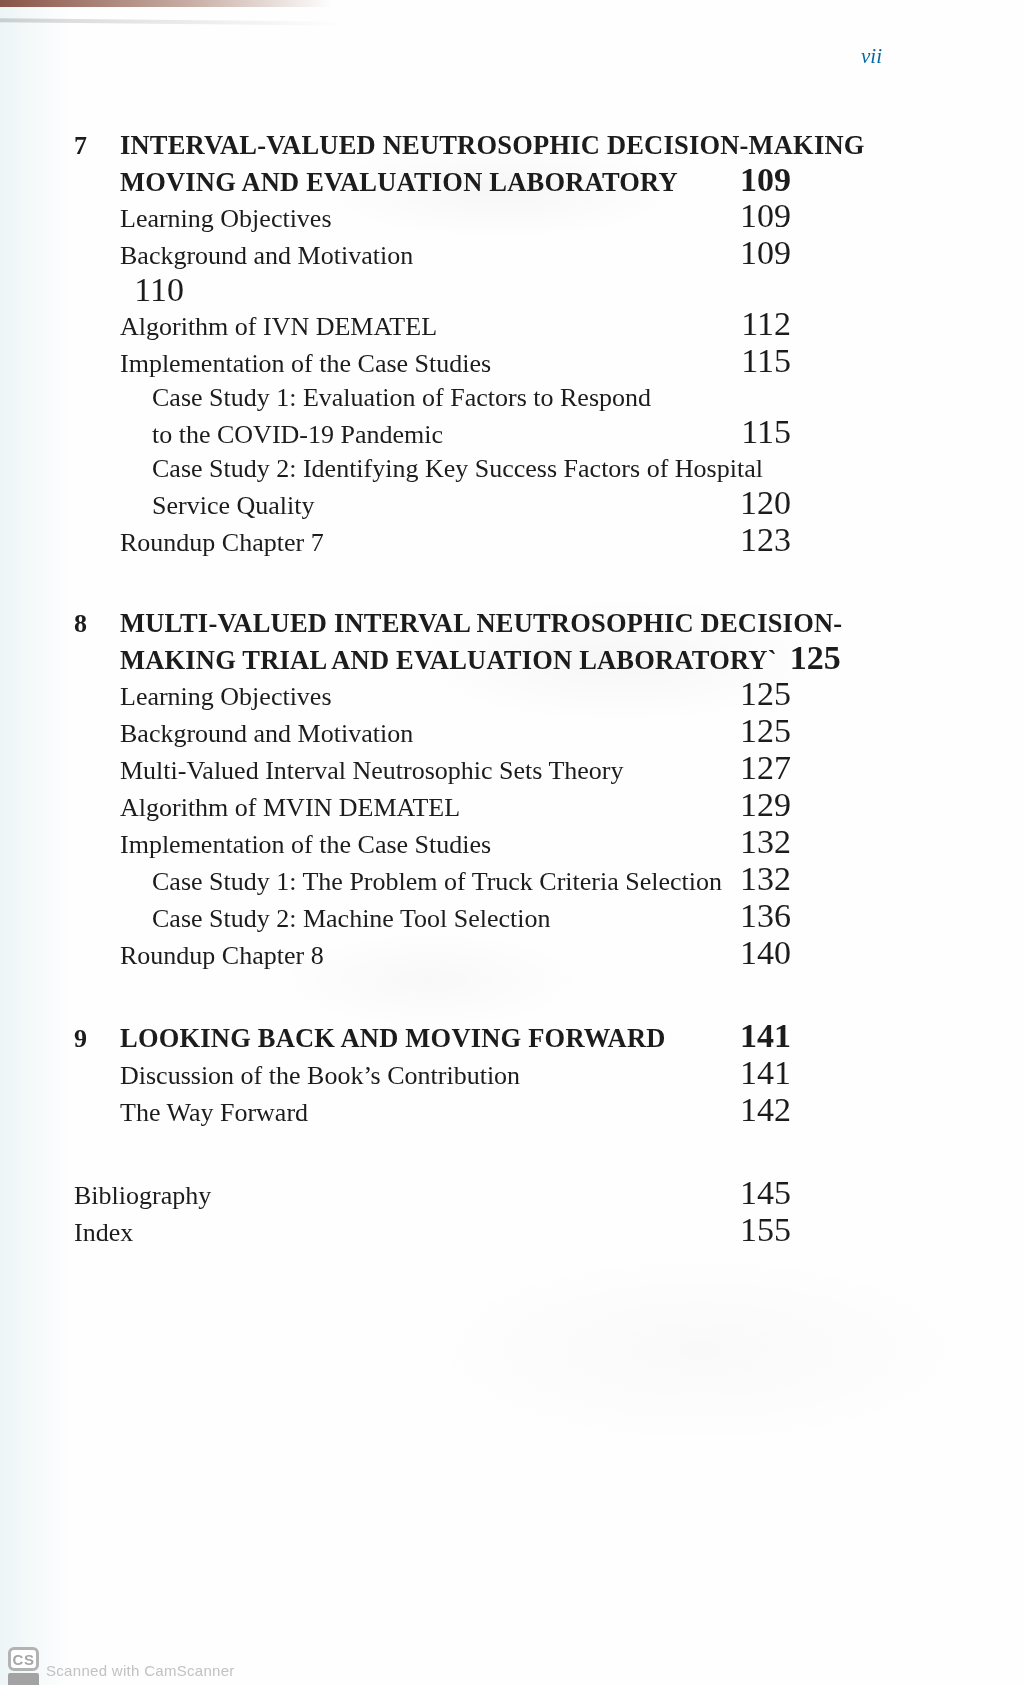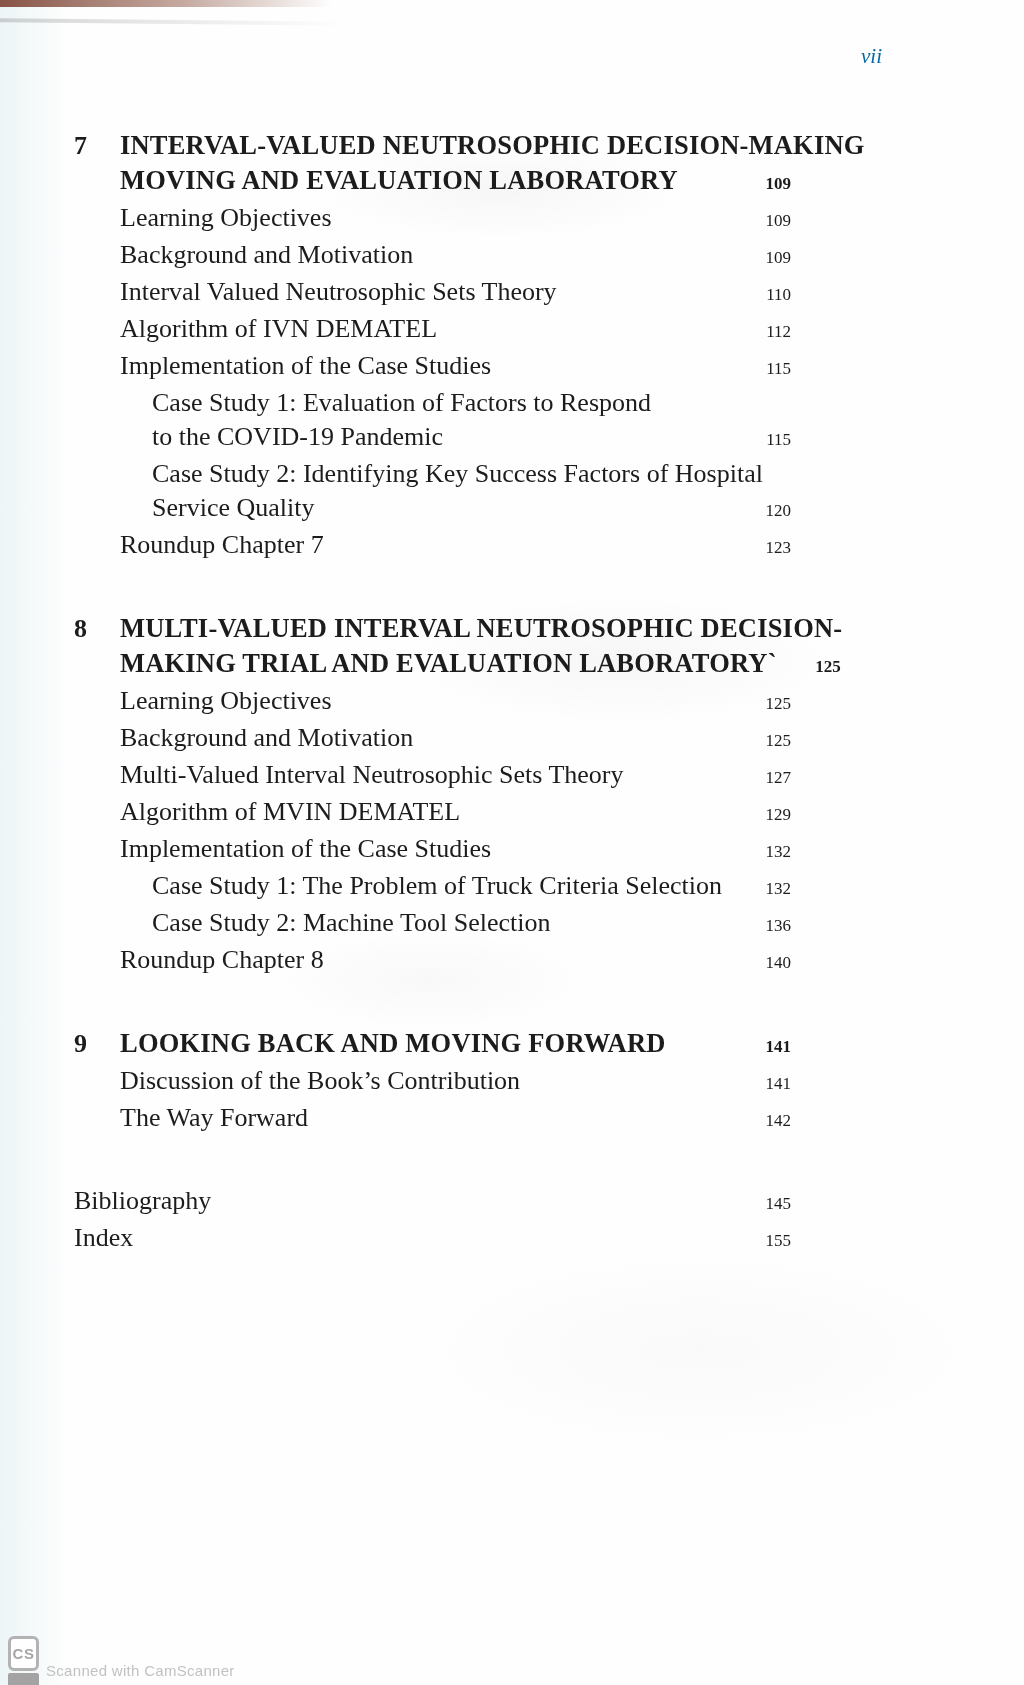--- a/index.html
+++ b/index.html
@@ -76,21 +76,21 @@
     font-size: 26px;
   }
   .row .label {
     flex: 1 1 auto;
     white-space: nowrap;
     overflow: visible;
   }
   .row .pageno {
     flex: 0 0 64px;
     text-align: right;
-    font-size: 17px;
+    font-size: 34px;
   }
   .row.title .label {
     font-weight: bold;
     font-size: 26.5px;
     letter-spacing: 0.2px;
   }
   .row.title .pageno { font-weight: bold; }
   .row.indent2 .label { padding-left: 32px; }
   .row.back .label { font-size: 26px; }
   
@@ -103,21 +103,21 @@
     font-family: "Liberation Sans", sans-serif;
   }
   .cs-icon-wrap {
     position: absolute;
     left: 8px;
     bottom: 0;
   }
   .cs-icon-box {
     box-sizing: border-box;
     width: 31px;
-    height: 35px;
+    height: 24px;
     border: 3px solid #b3b3b3;
     border-radius: 6px;
     color: #a6a6a6;
     font-weight: bold;
     font-size: 15px;
     display: flex;
     align-items: center;
     justify-content: center;
     background: #ffffff;
     letter-spacing: 0.5px;
@@ -164,21 +164,20 @@
           <span class="label">Learning Objectives</span>
           <span class="pageno">109</span>
         </div>
         <div class="row indent1">
           <span class="gutter"></span>
           <span class="label">Background and Motivation</span>
           <span class="pageno">109</span>
         </div>
         <div class="row indent1">
           <span class="gutter"></span>
-          <span class="label">Interval Valued Neutrosophic Sets Theory</span>
           <span class="pageno">110</span>
         </div>
         <div class="row indent1">
           <span class="gutter"></span>
           <span class="label">Algorithm of IVN DEMATEL</span>
           <span class="pageno">112</span>
         </div>
         <div class="row indent1">
           <span class="gutter"></span>
           <span class="label">Implementation of the Case Studies</span>

